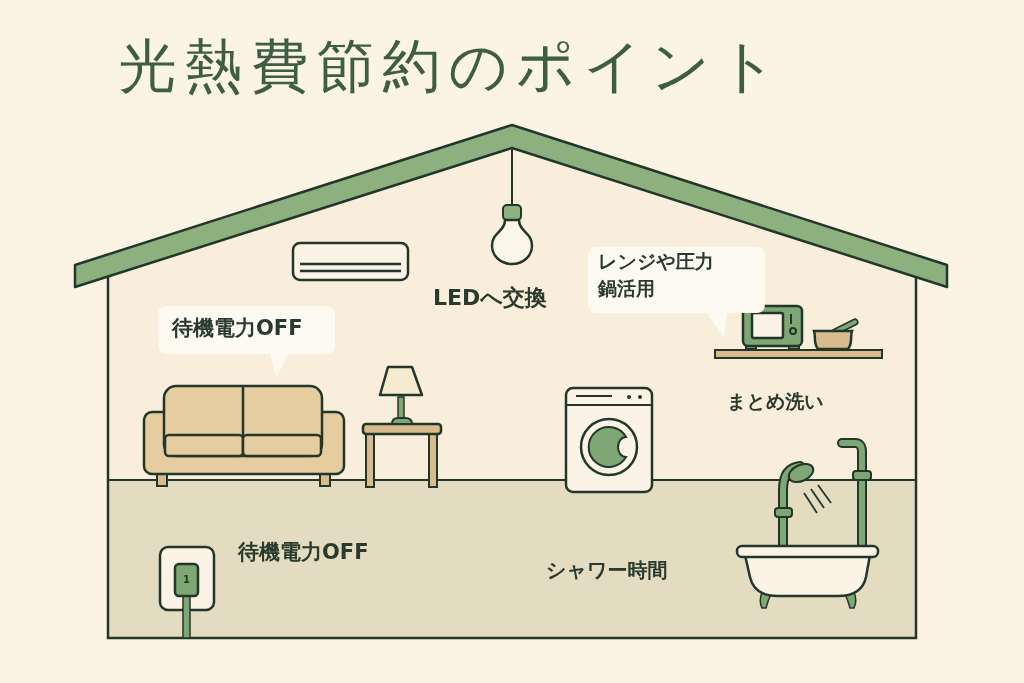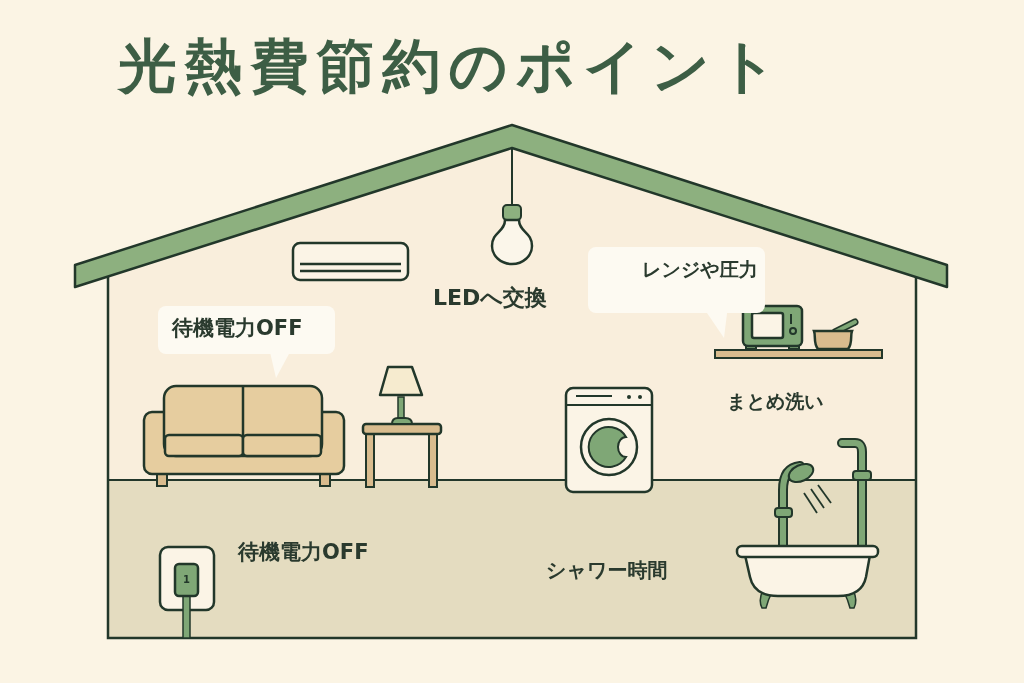--- a/index.html
+++ b/index.html
@@ -1,25 +1,25 @@
 <!DOCTYPE html>
 <html><head>
 <meta charset="utf-8">
 <style>
   html, body { margin:0; padding:0; }
   body { width:1024px; height:683px; background:#fbf4e4; overflow:hidden; position:relative;
          font-family:"DejaVu Sans", sans-serif; }
   #title { position:absolute; left:0; width:904px; top:28px; text-align:center;
-           font-size:58px; font-weight:bold; color:#3d5e45; letter-spacing:8px; }
+           font-size:58px; font-weight:normal; color:#3d5e45; letter-spacing:8px; }
   svg#scene { position:absolute; left:0; top:0; }
   .lbl { position:absolute; font-weight:bold; color:#2a3a2e; white-space:nowrap; }
   .bubble { position:absolute; background:#fdfaf2; border-radius:8px; }
   .l-sofa { left:172px; top:314px; font-size:21px; }
   .l-led { left:433px; top:283px; font-size:22px; }
-  .l-range { left:598px; top:256px; font-size:19px; line-height:27px;margin-left:44px; }
+  .l-range { left:598px; top:248px; font-size:19px; line-height:27px; }
   .l-wash { left:727px; top:389px; font-size:19px;text-align:center; }
   .l-standby { left:238px; top:538px; font-size:21px; }
   .l-shower { left:546px; top:554px; font-size:20px; line-height:32px; }
 </style>
 </head>
 <body>
 
 <div id="title">光熱費節約のポイント</div>
 
 <svg id="scene" width="1024" height="683" viewBox="0 0 1024 683">
@@ -119,18 +119,19 @@
   </g>
 </svg>
 
 <div class="bubble" style="left:158px;top:306px;width:177px;height:48px;"></div>
 <div class="bubble" style="left:588px;top:247px;width:177px;height:66px;"></div>
 
 <div class="lbl l-sofa">待機電力OFF</div>
 <div class="lbl l-led">LEDへ交換</div>
 <div class="lbl l-range">
   <div>レンジや圧力</div>
+  <div>鍋活用</div>
 </div>
 <div class="lbl l-wash">まとめ洗い</div>
 <div class="lbl l-standby">待機電力OFF</div>
 <div class="lbl l-shower">
   <div>シャワー時間</div>
 </div>
 
 </body></html>

